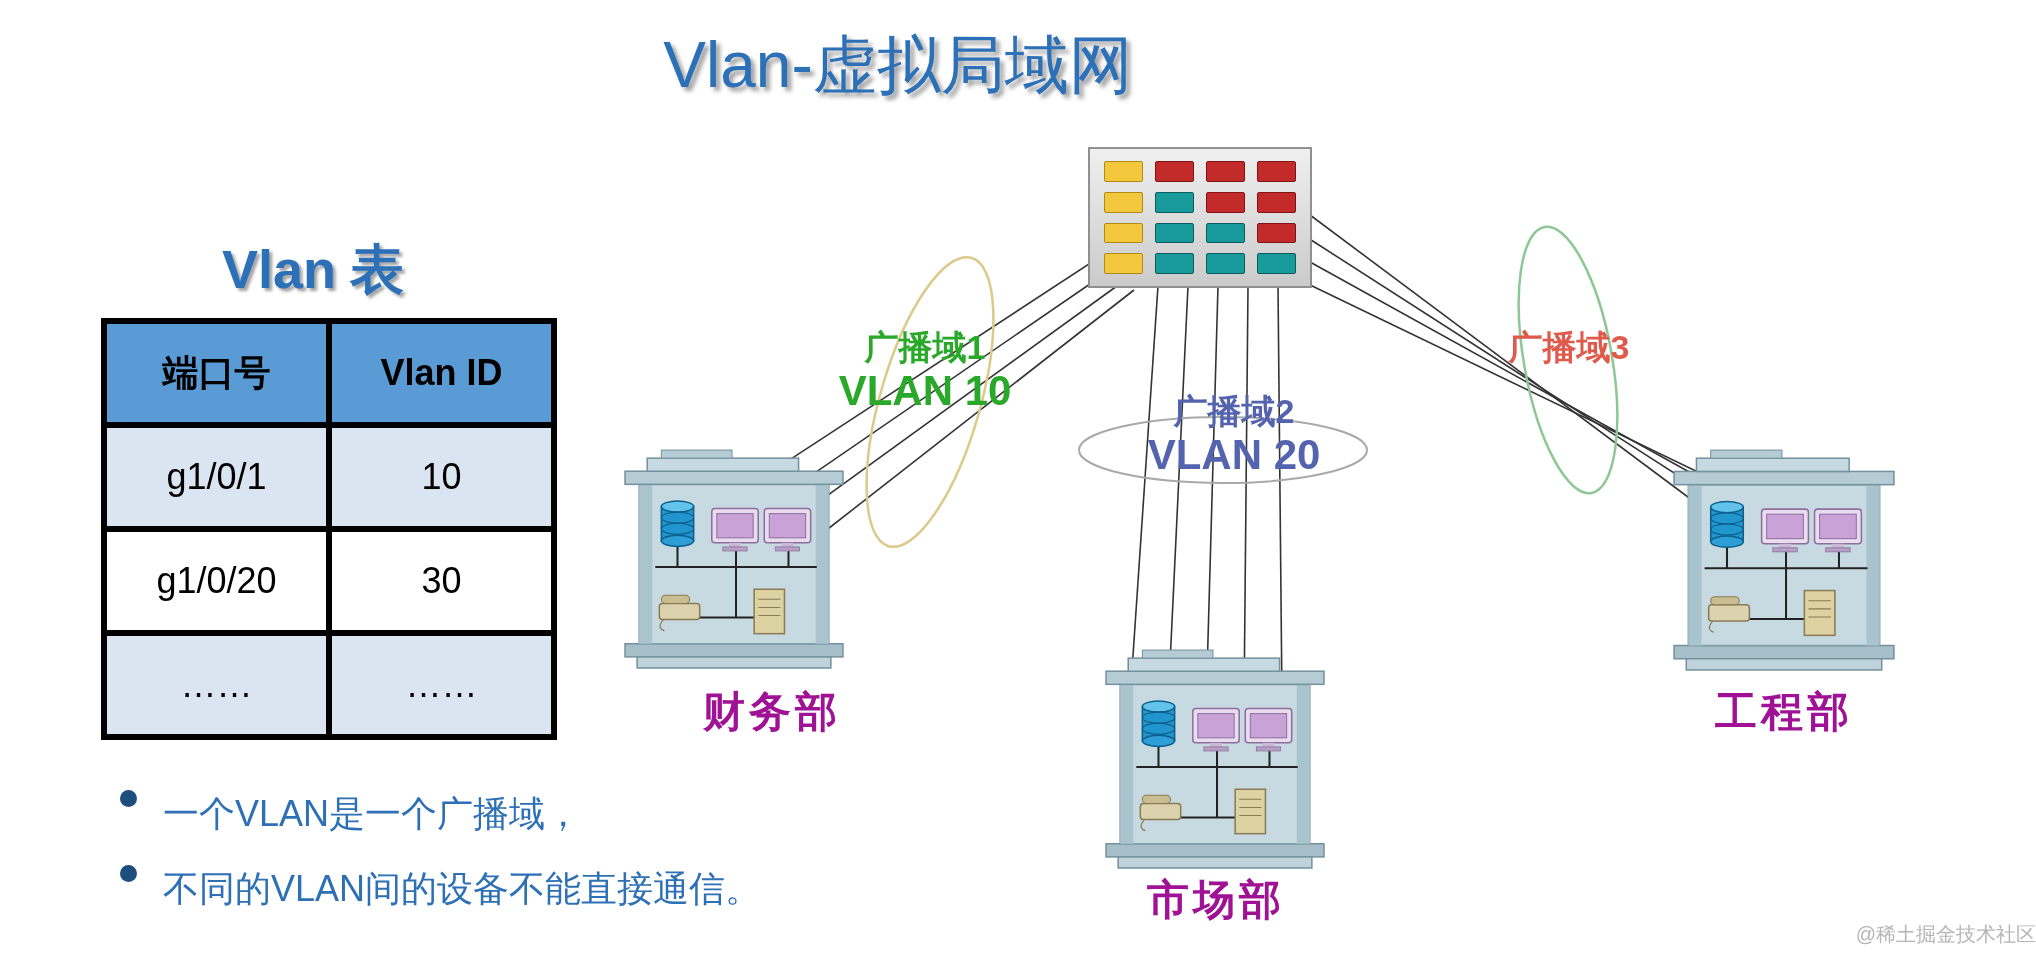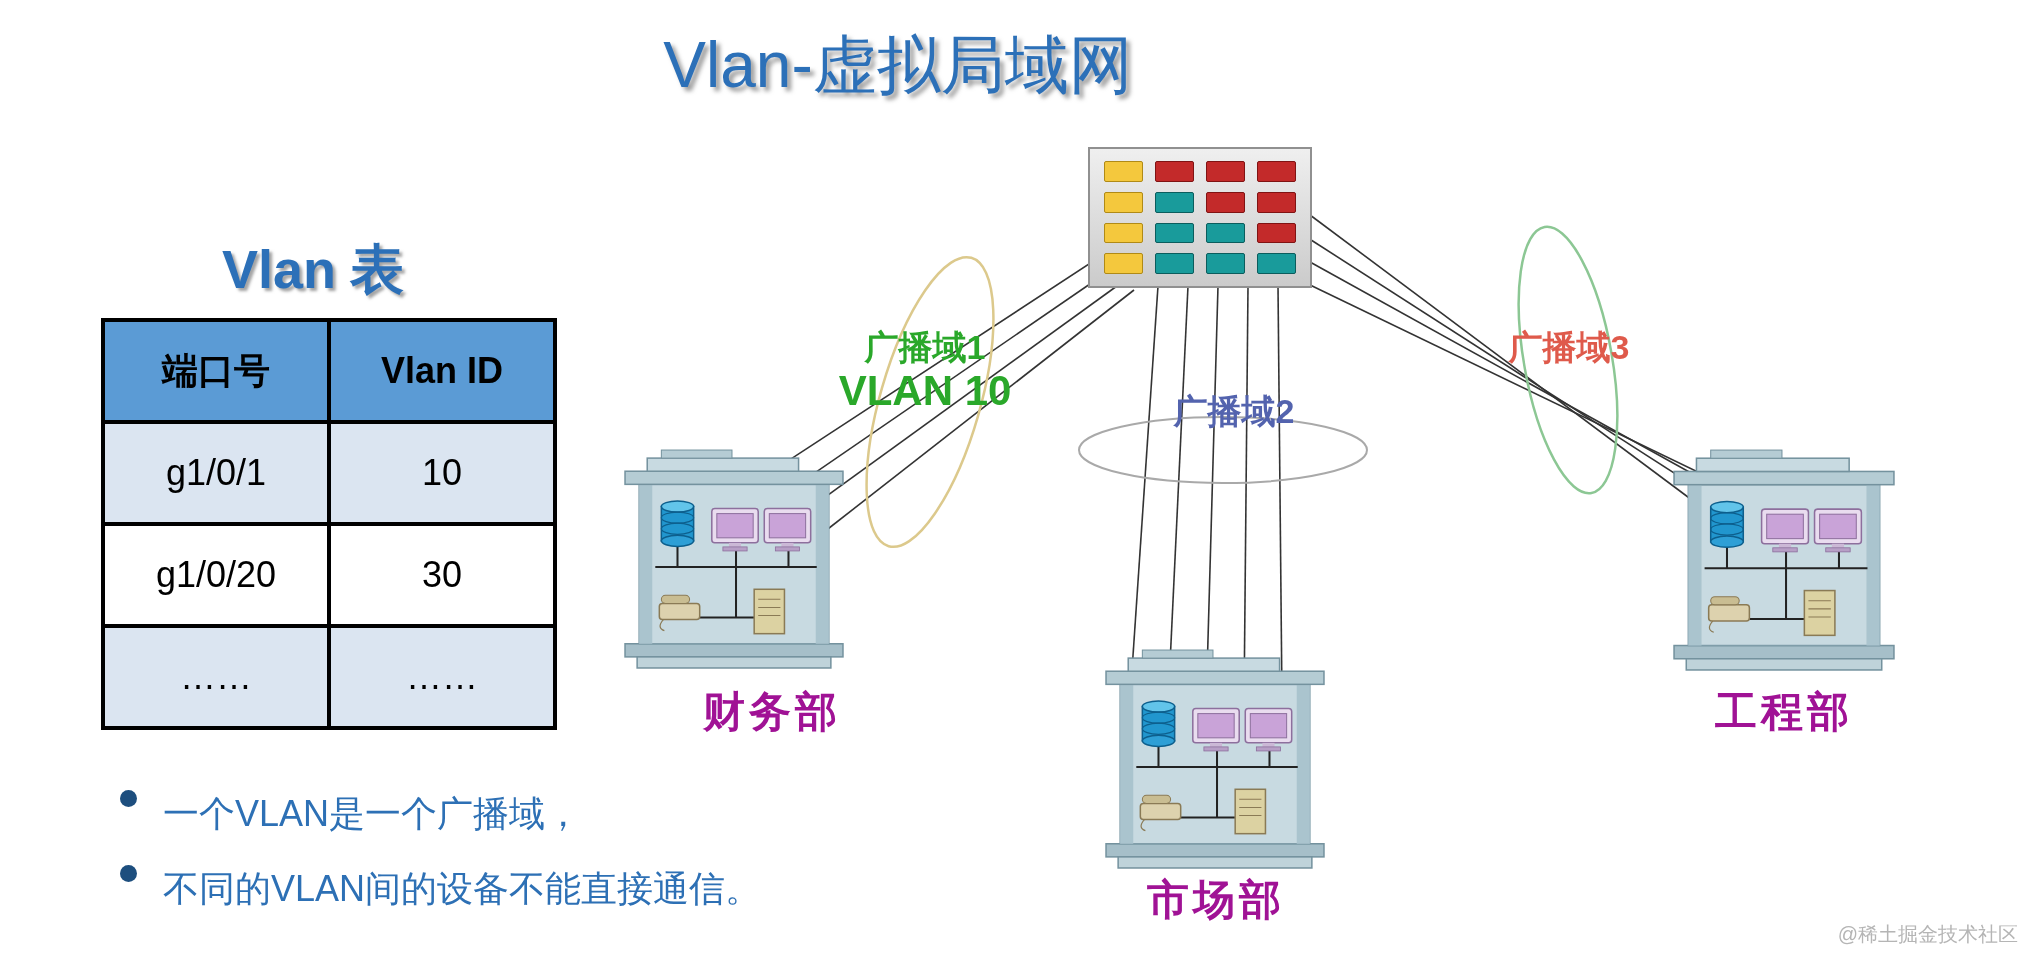--- a/index.html
+++ b/index.html
@@ -21,21 +21,21 @@
     color:#2c70b8; text-shadow:3px 3px 3px rgba(125,125,125,.7); white-space:nowrap;
   }
   .vlan-heading .zh { margin-left:14px; }
 
   
   .vlan-table {
     position:absolute; left:101px; top:318px; width:456px;
     border-collapse:collapse; table-layout:fixed; font-size:36px; color:#000;
     text-align:center;
   }
-  .vlan-table th, .vlan-table td { border:4px solid #000000; height:66px; padding:16px; }
+  .vlan-table th, .vlan-table td { border:6px solid #000000; height:66px; padding:16px; }
   .vlan-table th { background:#5b9bd5; font-weight:bold; }
   .vlan-table tbody tr:nth-child(odd)  td { background:#dbe5f1; }
   .vlan-table tbody tr:nth-child(even) td { background:#ffffff; }
 
   
   .bullets { position:absolute; left:120px; top:790px; z-index:4; }
   .bullet-item { display:flex; align-items:flex-start; margin-bottom:26px; color:#2d70b5; font-size:36px; white-space:nowrap; }
   .bullet-dot { width:17px; height:17px; border-radius:50%; background:#1d4e7e; margin-right:26px; flex:none; }
 
   
@@ -67,21 +67,21 @@
     position:absolute; transform:translateX(-50%); text-align:center; z-index:4;
     white-space:nowrap; line-height:1.15; font-weight:bold;
   }
   .bd-label .bd-name { display:block; font-size:34px; }
   .bd-label .bd-vlan { display:block; font-size:42px; }
   .bd1 .bd-name, .bd1 .bd-vlan { color:#2aa82a; }
   .bd2 .bd-name, .bd2 .bd-vlan { color:#5363ae; }
   .bd3 .bd-name { color:#df5a4b; }
   .bd3 .bd-vlan { color:#cd5a12; }
 
-  .watermark { position:absolute; right:18px; bottom:6px; font-size:20px; color:#b5b5b5; z-index:5; }
+  .watermark { position:absolute; right:0; bottom:6px; font-size:20px; color:#b5b5b5; z-index:5; }
 </style>
 </head>
 <body>
 
 <div class="canvas">
 
   <svg width="0" height="0" style="position:absolute" aria-hidden="true">
     <defs>
       <g id="bldg">
 
@@ -217,20 +217,21 @@
   <svg class="building" style="left:1672px; top:446px;" width="224" height="226" viewBox="0 0 220 222">
       <use href="#bldg"></use>
     </svg>
 
   <div class="bd-label bd1" style="left:925px; top:328px;">
     <span class="bd-name">广播域1</span>
     <span class="bd-vlan">VLAN 10</span>
   </div>
   <div class="bd-label bd2" style="left:1234px; top:392px;">
     <span class="bd-name">广播域2</span>
+    <span class="bd-vlan">VLAN 20</span>
   </div>
   <div class="bd-label bd3" style="left:1569px; top:328px;">
     <span class="bd-name">广播域3</span>
   </div>
 
   <div class="dept-label" style="left:736px; top:684px;margin-left:36px;">财务部</div>
   <div class="dept-label" style="left:1216px; top:872px;">市场部</div>
   <div class="dept-label" style="left:1784px; top:684px;">工程部</div>
 
   <div class="watermark">@稀土掘金技术社区</div>

